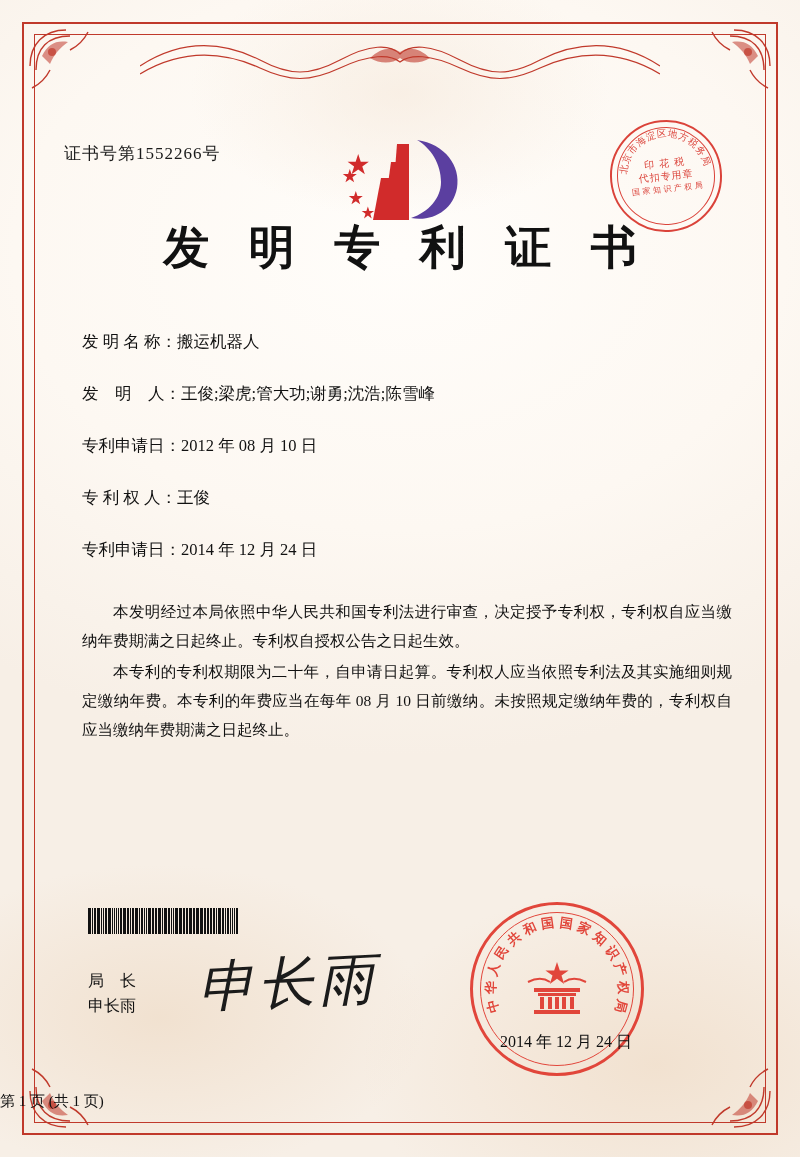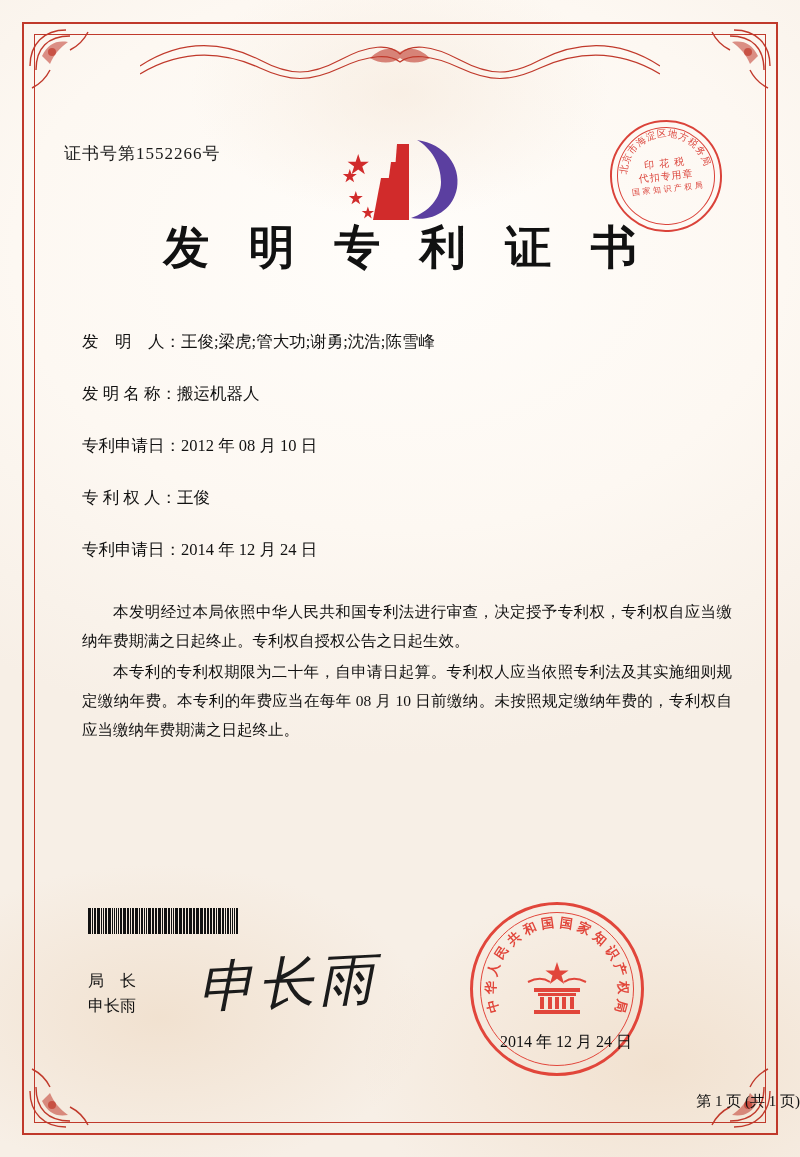--- a/index.html
+++ b/index.html
@@ -252,23 +252,23 @@
   .seal-date {
     position: absolute;
     left: 500px;
     top: 1032px;
     font-size: 16px;
     color: #111;
   }
 
   .footer {
     position: absolute;
-    left: 9px; right: 0;
+    left: 0; right: 0;
     bottom: 46px;
-    text-align: right;
+    text-align: left;
     font-size: 15px;
     color: #111;
   }
 </style>
 </head>
 <body>
 
 <div class="page">
   <div class="paper-shade"></div>
 
@@ -360,24 +360,24 @@
         <div style="font-size:8px;letter-spacing:0">国 家 知 识 产 权 局</div>
       </div>
     </div>
 
     <div class="cert-no">证书号第1552266号</div>
 
     <div class="title">发 明 专 利 证 书</div>
 
     <div class="fields">
       <div class="field">
+        <span class="lbl">发 明 名 称：</span><span class="val">搬运机器人</span>
+      </div>
+      <div class="field">
         <span class="lbl">发　明　人：</span><span class="val">王俊;梁虎;管大功;谢勇;沈浩;陈雪峰</span>
-      </div>
-      <div class="field">
-        <span class="lbl">发 明 名 称：</span><span class="val">搬运机器人</span>
       </div>
       <div class="field">
         <span class="lbl">专利申请日：</span><span class="val">2012 年 08 月 10 日</span>
       </div>
       <div class="field">
         <span class="lbl">专 利 权 人：</span><span class="val">王俊</span>
       </div>
       <div class="field">
         <span class="lbl">专利申请日：</span><span class="val">2014 年 12 月 24 日</span>
       </div>

